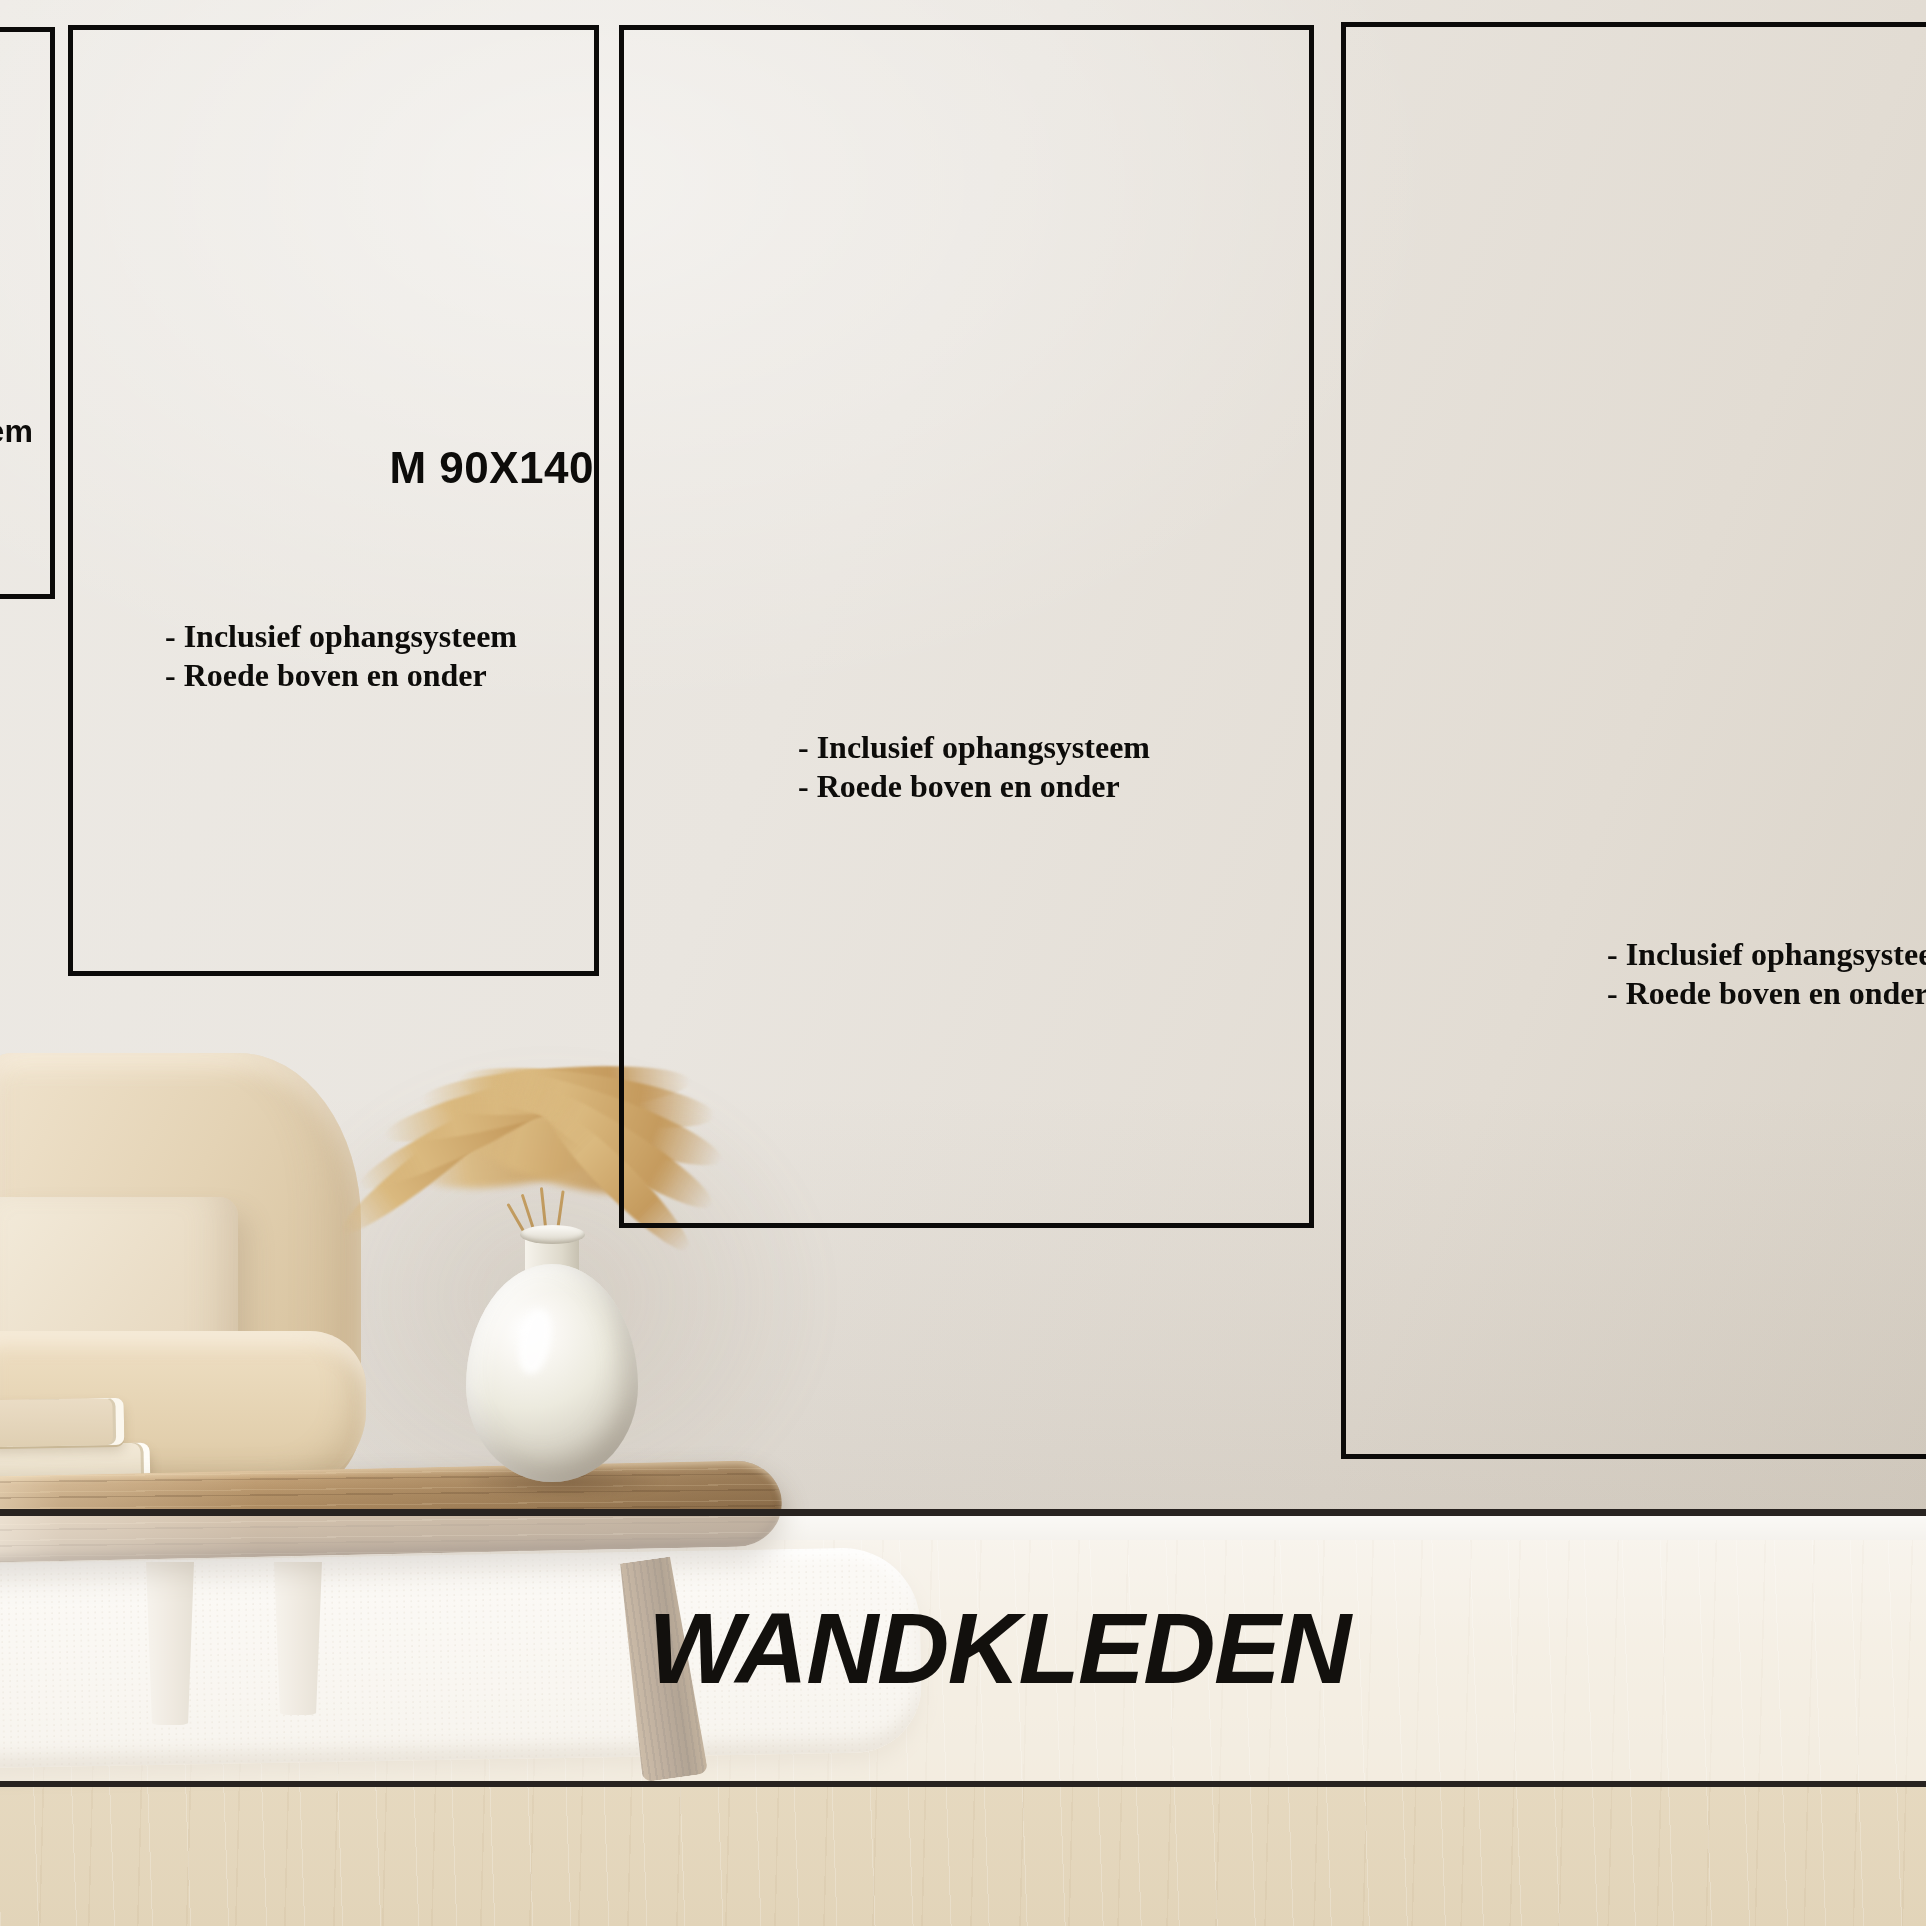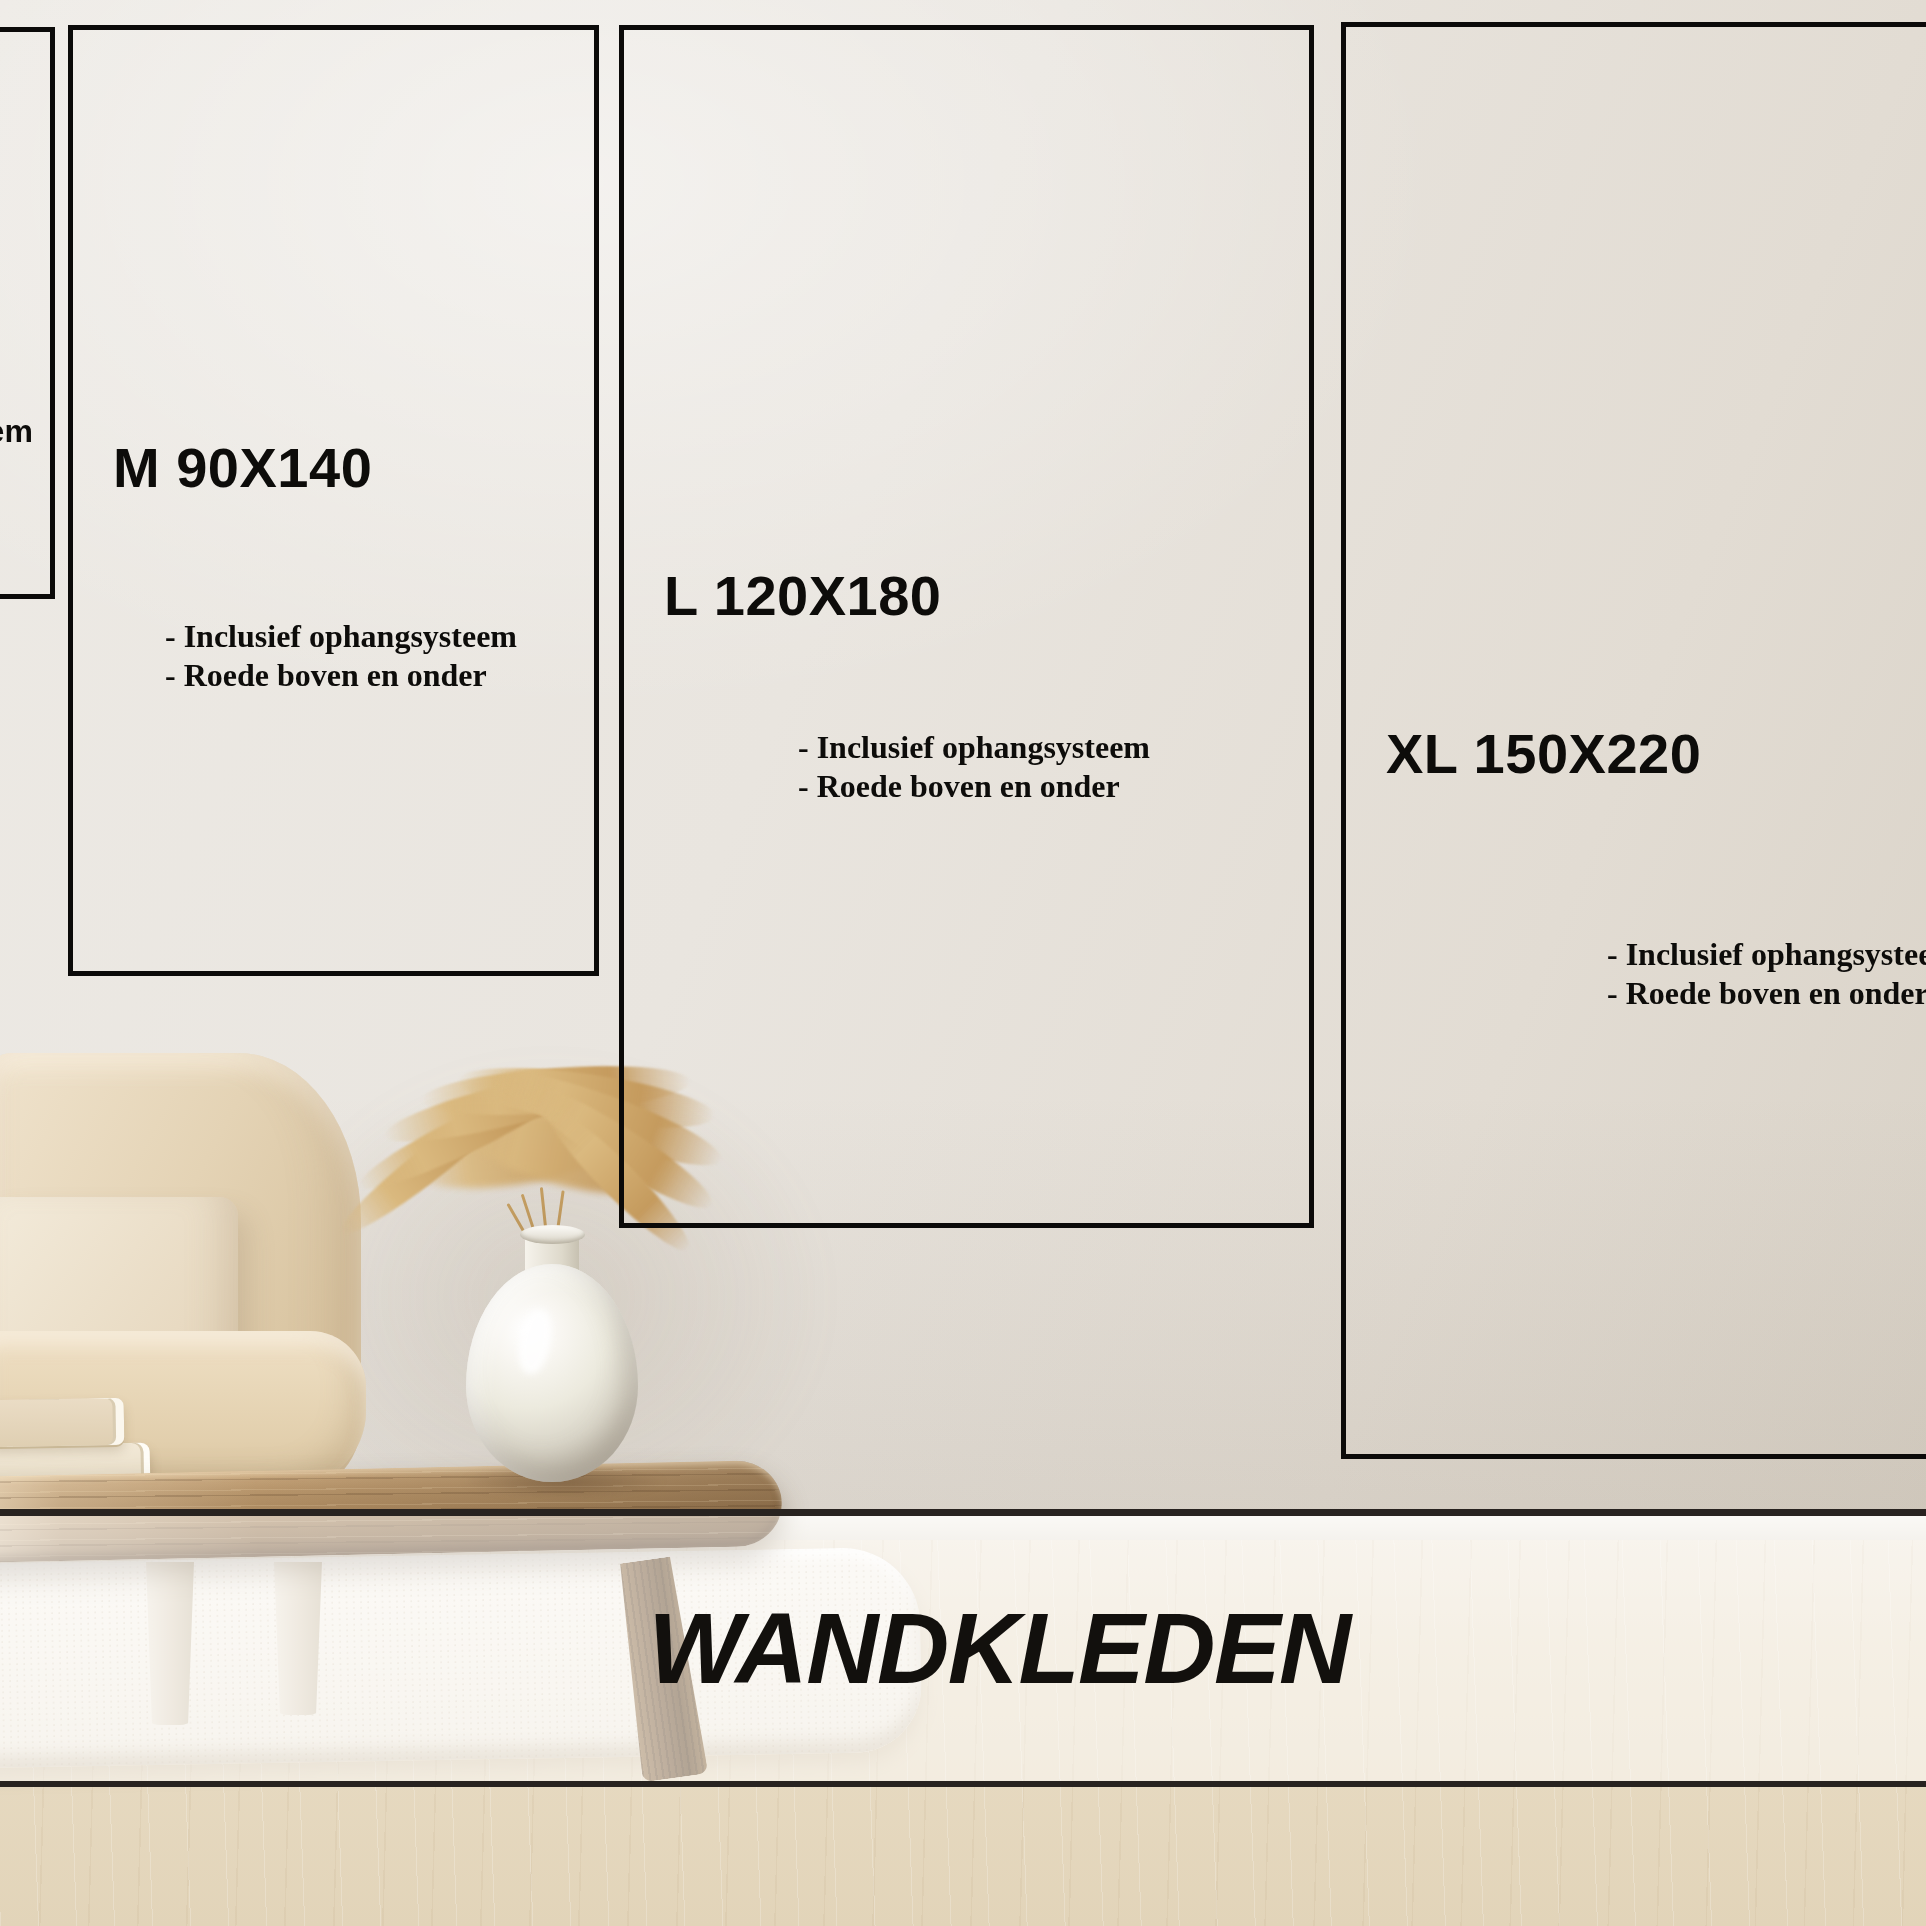--- a/index.html
+++ b/index.html
@@ -154,22 +154,22 @@
   .band-rule.bottom{top:1781px;height:5.6px;}
   .banner-title{
     position:absolute;left:588px;top:1598px;width:822px;
     text-align:center;font-size:100px;line-height:100px;font-weight:800;
     letter-spacing:-1.5px;white-space:nowrap;
   }
 
   
   .size-box{position:absolute;border:5.6px solid #0b0a09;}
   .size-box .size-label{
-    position:absolute;left:0;right:0;text-align:left;
-    font-size:56px;line-height:63px;font-weight:800;letter-spacing:0.5px;white-space:nowrap;padding-left:40px;
+    position:absolute;left:0;right:0;text-align:right;
+    font-size:44px;line-height:63px;font-weight:800;letter-spacing:0.5px;white-space:nowrap;
   }
   .size-box .features{position:absolute;left:15px;right:0;font-family:Liberation Serif, serif;}
   .size-box .features .fit{width:fit-content;margin:0 auto;text-align:left;}
   .feature-item{font-size:32px;line-height:39px;font-weight:700;white-space:nowrap;}
   #box-s{left:-401px;top:27px;width:456px;height:572px;}
   #box-m{left:68px;top:25px;width:531px;height:951px;}
   #box-m .size-label{top:406px;}
   #box-m .features{top:587px;}
   #box-l{left:619px;top:25px;width:695px;height:1203px;}
   #box-l .size-label{top:534px;}
@@ -239,21 +239,20 @@
     <div class="size-label" style="color: rgb(13, 12, 10);">M 90X140</div>
     <div class="features">
       <div class="fit">
         <div class="feature-item" style="color: rgb(13, 12, 10);">- Inclusief ophangsysteem</div>
         <div class="feature-item" style="color: rgb(13, 12, 10);">- Roede boven en onder</div>
       </div>
     </div>
   </div>
 
   <div class="size-box" id="box-l" style="border-color: rgb(11, 10, 9);">
-    <div class="size-label" style="color: rgb(13, 12, 10);">L 120X180</div>
     <div class="features">
       <div class="fit">
         <div class="feature-item" style="color: rgb(13, 12, 10);">- Inclusief ophangsysteem</div>
         <div class="feature-item" style="color: rgb(13, 12, 10);">- Roede boven en onder</div>
       </div>
     </div>
   </div>
 
   <div class="size-box" id="box-xl" style="border-color: rgb(11, 10, 9);">
     <div class="size-label" style="color: rgb(13, 12, 10);">XL 150X220</div>

